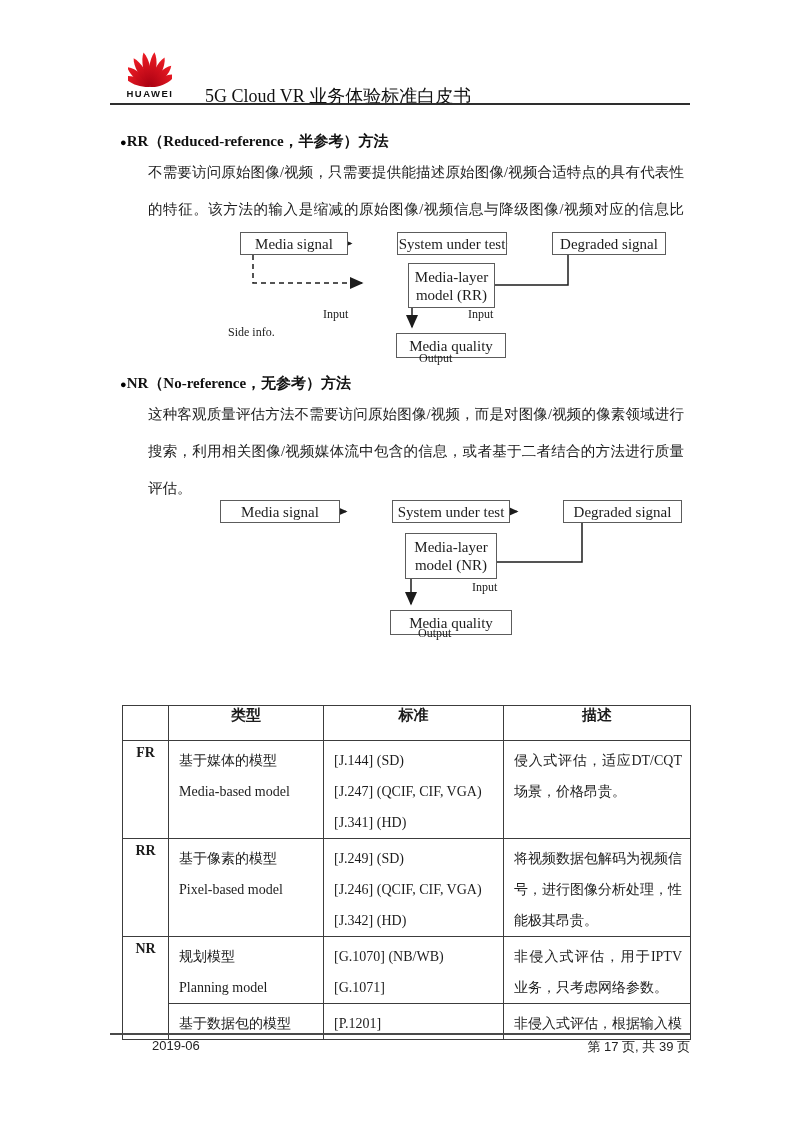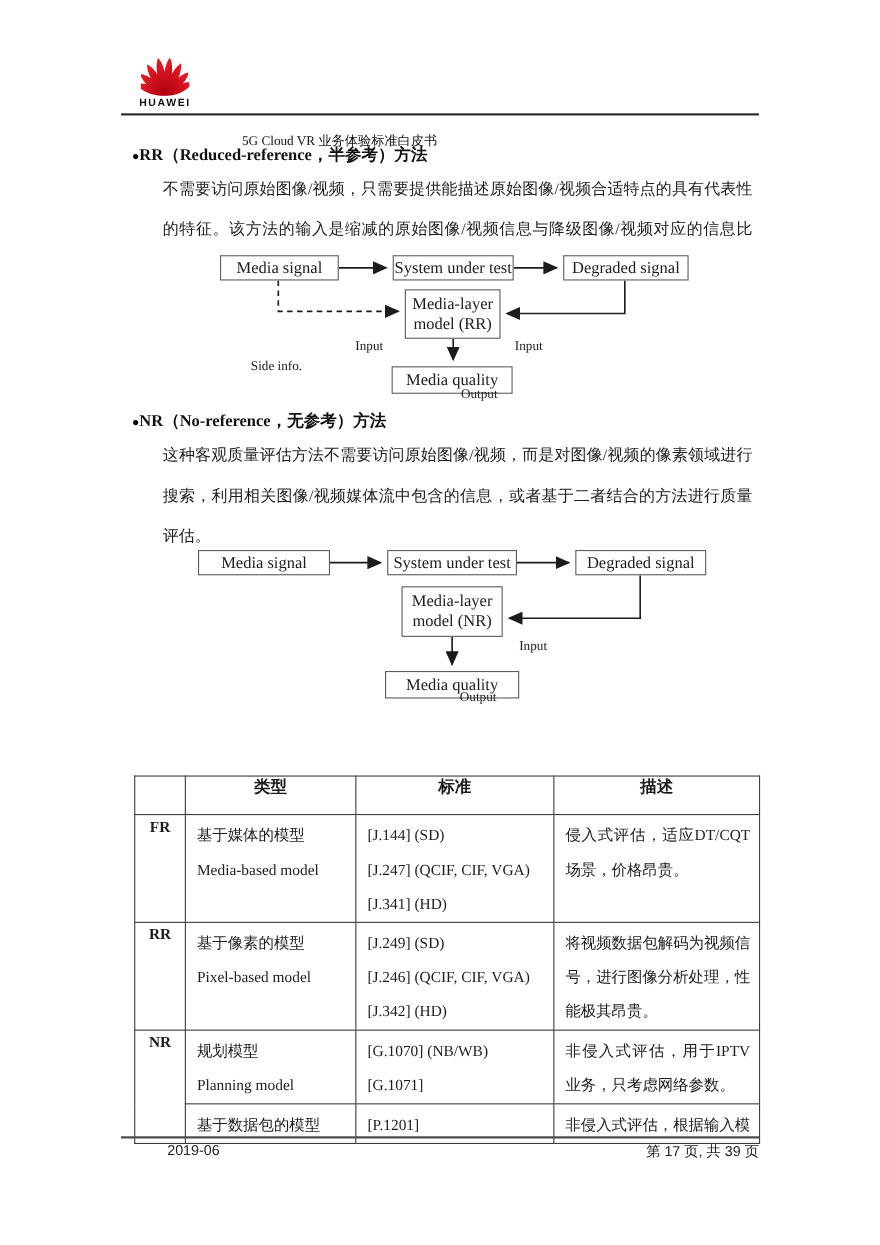--- a/index.html
+++ b/index.html
@@ -5,33 +5,33 @@
   html,body{margin:0;padding:0;background:#ffffff;}
   #page{
     position:relative;width:800px;height:1100px;background:#ffffff;overflow:hidden;
     font-family:"Liberation Serif","DejaVu Serif",serif;color:#1c1c1c;
   }
   
   #logo-flower{position:absolute;left:128px;top:52px;width:44px;height:36px;}
   #logo-word{position:absolute;left:126px;top:88px;width:48px;text-align:center;
     font-family:"Liberation Sans","DejaVu Sans",sans-serif;font-size:9.5px;font-weight:700;
     letter-spacing:1.5px;color:#111;}
-  #doc-title{position:absolute;left:220px;top:84px;font-size:12px;color:#111;margin-top:36px;}
+  #doc-title{position:absolute;left:205px;top:84px;font-size:18px;color:#111;}
   #header-rule{position:absolute;left:110px;top:103px;width:580px;height:2px;background:#2e2e2e;}
   
   .bullet-row{position:absolute;left:120px;display:flex;align-items:flex-start;}
   .bullet-dot{font-size:11px;line-height:18px;margin-top:2px;color:#000;}
   .bullet-title{font-size:15px;font-weight:700;margin-left:0;line-height:20px;color:#111;}
   .para{position:absolute;left:148px;width:536px;font-size:14.5px;line-height:37px;
     text-align:justify;color:#1c1c1c;overflow:hidden;}
   
   .diagram{position:absolute;left:150px;width:520px;}
   .dbox{position:absolute;border:1.4px solid #5c5c5c;background:#fff;display:flex;
     align-items:center;justify-content:center;font-size:15px;color:#1c1c1c;
-    text-align:center;line-height:18px;box-sizing:border-box;}
+    text-align:center;line-height:18px;box-sizing:border-box;margin-left:40px;}
   .dlabel{position:absolute;font-size:12px;color:#1c1c1c;white-space:nowrap;margin-top:41px;}
   .arrow-layer{position:absolute;left:0;top:0;}
   
   #table-intro{position:absolute;left:122px;top:677px;font-size:14.5px;color:#1c1c1c;}
   #model-table{position:absolute;left:122px;top:705px;width:568px;border-collapse:collapse;
     table-layout:fixed;font-size:14px;color:#1c1c1c;}
   #model-table th,#model-table td{border:1px solid #3c3c3c;vertical-align:top;
     padding:4px 8px 0 10px;box-sizing:border-box;overflow:hidden;}
   #model-table th{font-weight:700;padding:0;font-size:15px;}
   #model-table td.type-cell{font-weight:700;text-align:center;padding-left:2px;padding-right:2px;}

